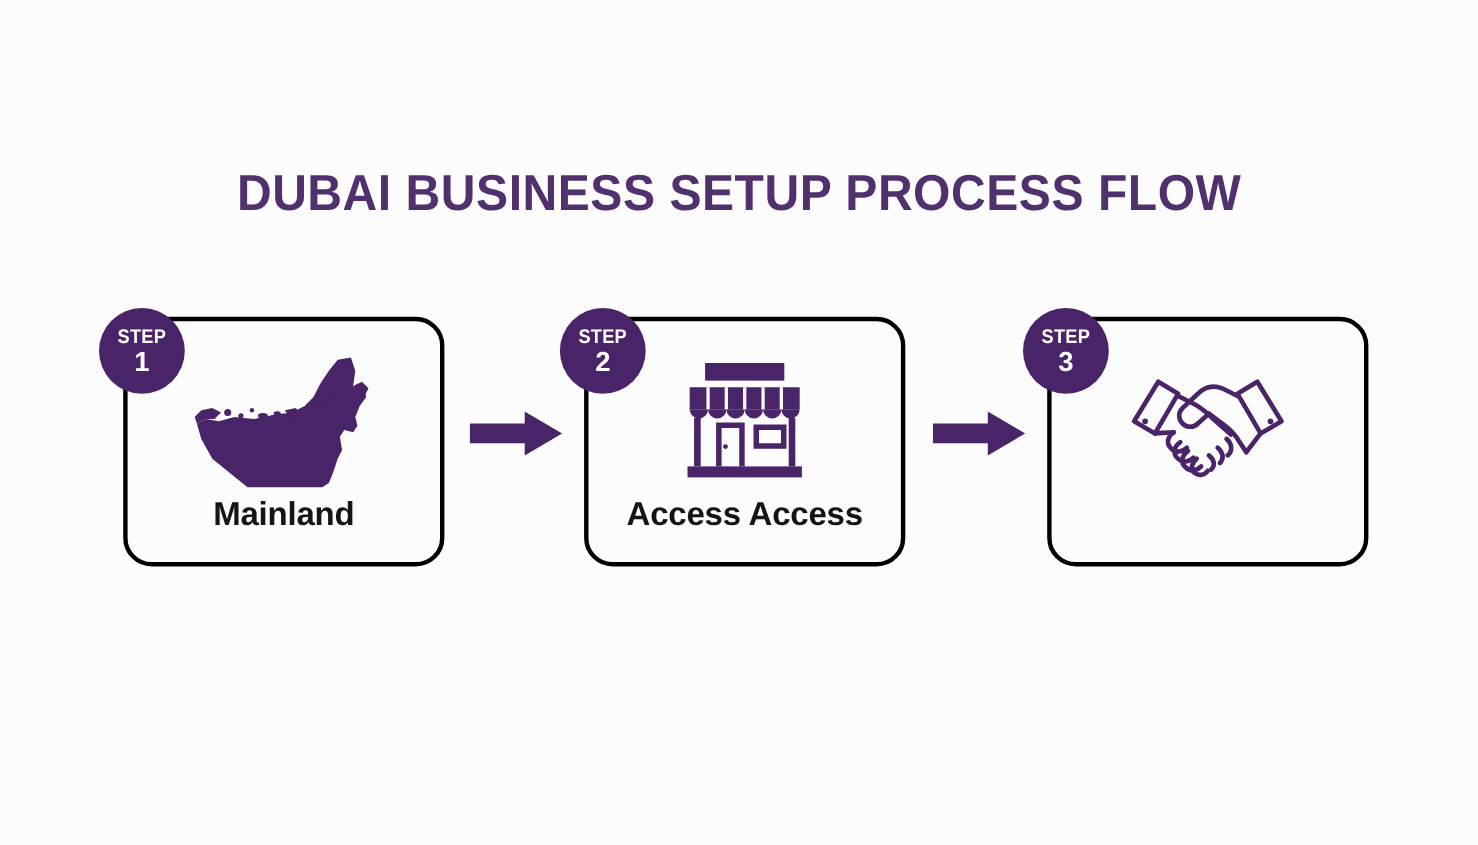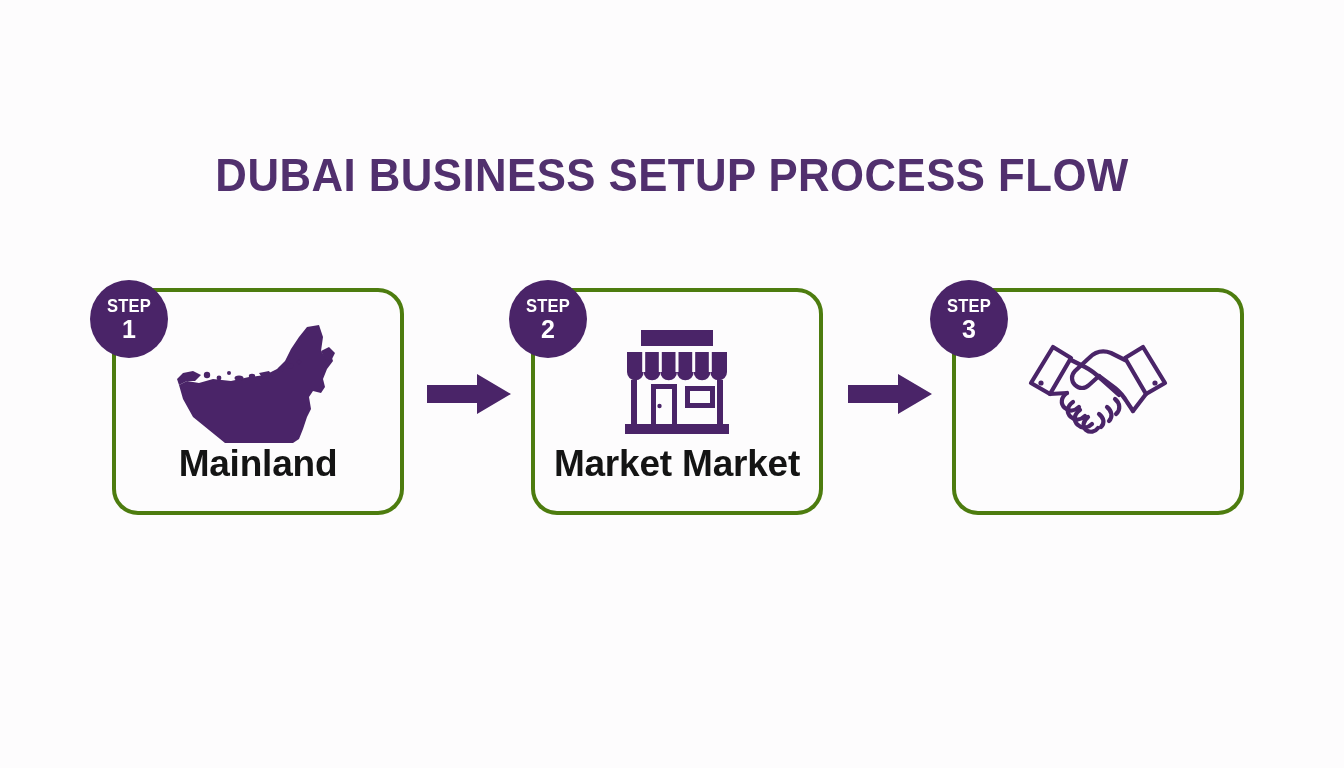--- a/index.html
+++ b/index.html
@@ -46,21 +46,21 @@
     left: 0;
     width: 1344px;
     height: 232px;
   }
 
   .step-card {
     position: absolute;
     top: 0;
     width: 292px;
     height: 227px;
-    border: 4px solid #4d7c0f;
+    border: 4px solid #000000;
     border-radius: 26px;
     background: transparent;
     box-sizing: border-box;
   }
   .step-card.c1 { left: 112px; }
   .step-card.c2 { left: 531px; }
   .step-card.c3 { left: 952px; }
 
   .badge {
     position: absolute;
@@ -102,21 +102,21 @@
     align-items: center;
     justify-content: center;
   }
 
   .card-label {
     position: absolute;
     bottom: 26px;
     left: 0;
     width: 100%;
     text-align: center;
-    font-size: 37px;
+    font-size: 30px;
     font-weight: bold;
     color: #141414;
     letter-spacing: -0.2px;
     white-space: nowrap;
   }
 
   
   .arrow {
     position: absolute;
     top: 86px;
@@ -210,21 +210,21 @@
             <path d="M34 56 h26 v40 h-26 Z M39 61 h16 v35 h-16 Z" fill-rule="evenodd"></path>
             <circle cx="42.5" cy="78" r="2.2"></circle>
 
             <path d="M70 58 h30 v22 h-30 Z M75 63 h20 v12 h-20 Z" fill-rule="evenodd" transform="translate(-2,0)"></path>
 
             <rect x="8" y="96" width="104" height="10"></rect>
           </g>
         </svg>
       </div>
 
-      <div class="card-label">Market Market</div>
+      <div class="card-label">Access Access</div>
     </div>
 
     <div class="arrow a2">
       <svg width="84" height="40" viewBox="0 0 84 40">
         <path d="M0 11 L50 11 L50 0 L84 20 L50 40 L50 29 L0 29 Z" fill="#4a2468"></path>
       </svg>
     </div>
 
     <div class="step-card c3">
 

